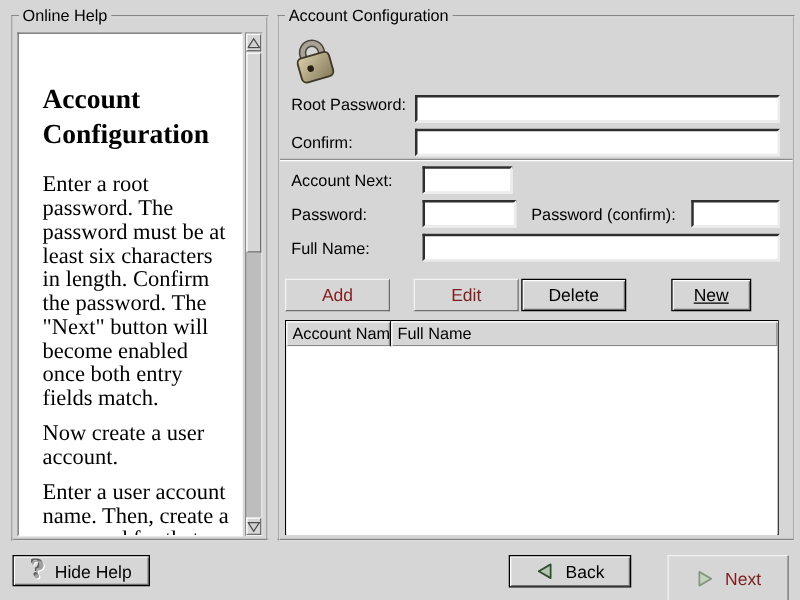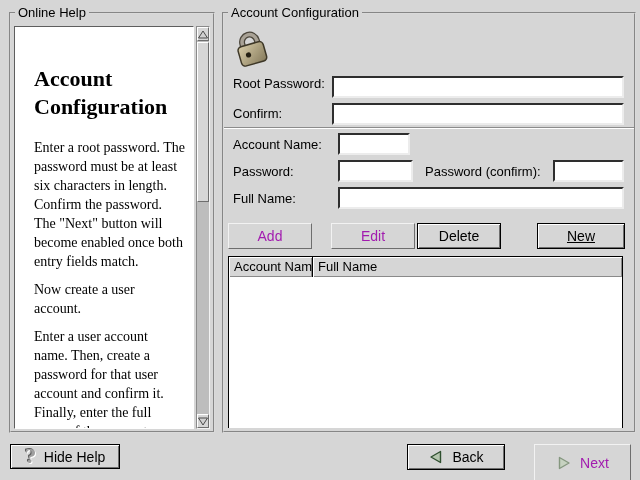--- a/index.html
+++ b/index.html
@@ -34,21 +34,21 @@
     border:1px solid; border-color:#5e5e5e #fff #fff #5e5e5e;
     overflow:hidden;
     padding:38px 8px 0 19px;
     font-family:"Liberation Serif", serif;
   }
   #help-text h1 {
     font-size:22px; line-height:28px; font-weight:bold;
     margin-bottom:17px;
   }
   #help-text p {
-    font-size:14px; line-height:19px;
+    font-size:18px; line-height:19px;
     margin-bottom:9px;
   }
   .scrollbar {
     position:absolute; left:185px; top:12px; width:14px; height:403px;
     background:#bdbdbd;
     border:1px solid; border-color:#8a8a8a #f2f2f2 #f2f2f2 #8a8a8a;
   }
   .sb-btn {
     position:absolute; left:0; width:12px; height:14px;
     background:#d6d6d6;
@@ -88,21 +88,21 @@
     font-size:14px;
     cursor:default;
   }
   .btn-strong {
     border:1px solid #000;
     box-shadow: inset 1px 1px 0 #fff, inset -1px -1px 0 #6e6e6e;
   }
   .btn-weak {
     border:1px solid; border-color:#f2f2f2 #6e6e6e #6e6e6e #f2f2f2;
   }
-  .btn-disabled { color:#a21caf; }
+  .btn-disabled { color:#7f1d1d; }
 
   .acct-btn { top:209px; width:84px; height:26px; }
 
   #user-table {
     position:absolute; left:4px; top:242px; width:395px; height:172px;
     border:1px solid #000;
     background:#fff;
   }
   .tbl-header { display:flex; height:20px; background:#d6d6d6; }
   .tbl-th {
@@ -179,42 +179,42 @@
   </svg>
 
   <span class="field-label" style="left:9px; top:62px;">Root Password:</span>
   <input class="entry" type="password" style="left: 108px; top: 62px; width: 292px;" value="">
 
   <span class="field-label" style="left:9px; top:92px;">Confirm:</span>
   <input class="entry" type="password" style="left: 108px; top: 89px; width: 292px;" value="">
 
   <div class="hsep" style="left:0; top:113px; width:410px;"></div>
 
-  <span class="field-label" style="left:9px; top:123px;">Account Name:</span>
+  <span class="field-label" style="left:9px; top:123px;">Account Next:</span>
   <input class="entry" type="text" style="left: 114px; top: 119px; width: 72px;" value="">
 
   <span class="field-label" style="left:9px; top:150px;">Password:</span>
   <input class="entry" type="password" style="left: 114px; top: 146px; width: 75px;" value="">
 
   <span class="field-label" style="left:201px; top:150px;">Password (confirm):</span>
   <input class="entry" type="password" style="left: 329px; top: 146px; width: 71px;" value="">
 
   <span class="field-label" style="left:9px; top:177px;">Full Name:</span>
   <input class="entry" type="text" style="left: 114px; top: 173px; width: 286px;" value="">
 
   <div class="btn btn-weak btn-disabled acct-btn" style="left:4px;">
     <span>Add</span>
   </div>
   <div class="btn btn-weak btn-disabled acct-btn" style="left:107px;">
     <span>Edit</span>
   </div>
   <div class="btn btn-strong acct-btn" style="left:193px;">
     <span>Delete</span>
   </div>
-  <div class="btn btn-strong acct-btn" style="left:313px; width:88px;text-decoration:underline;">
+  <div class="btn btn-strong acct-btn" style="left:313px; width:64px;text-decoration:underline;">
     <span>New</span>
   </div>
 
   <div id="user-table">
     <div class="tbl-header">
       <div class="tbl-th tbl-th-1">Account Name</div>
       <div class="tbl-th tbl-th-2">Full Name</div>
     </div>
     <div class="tbl-body"></div>
   </div>

